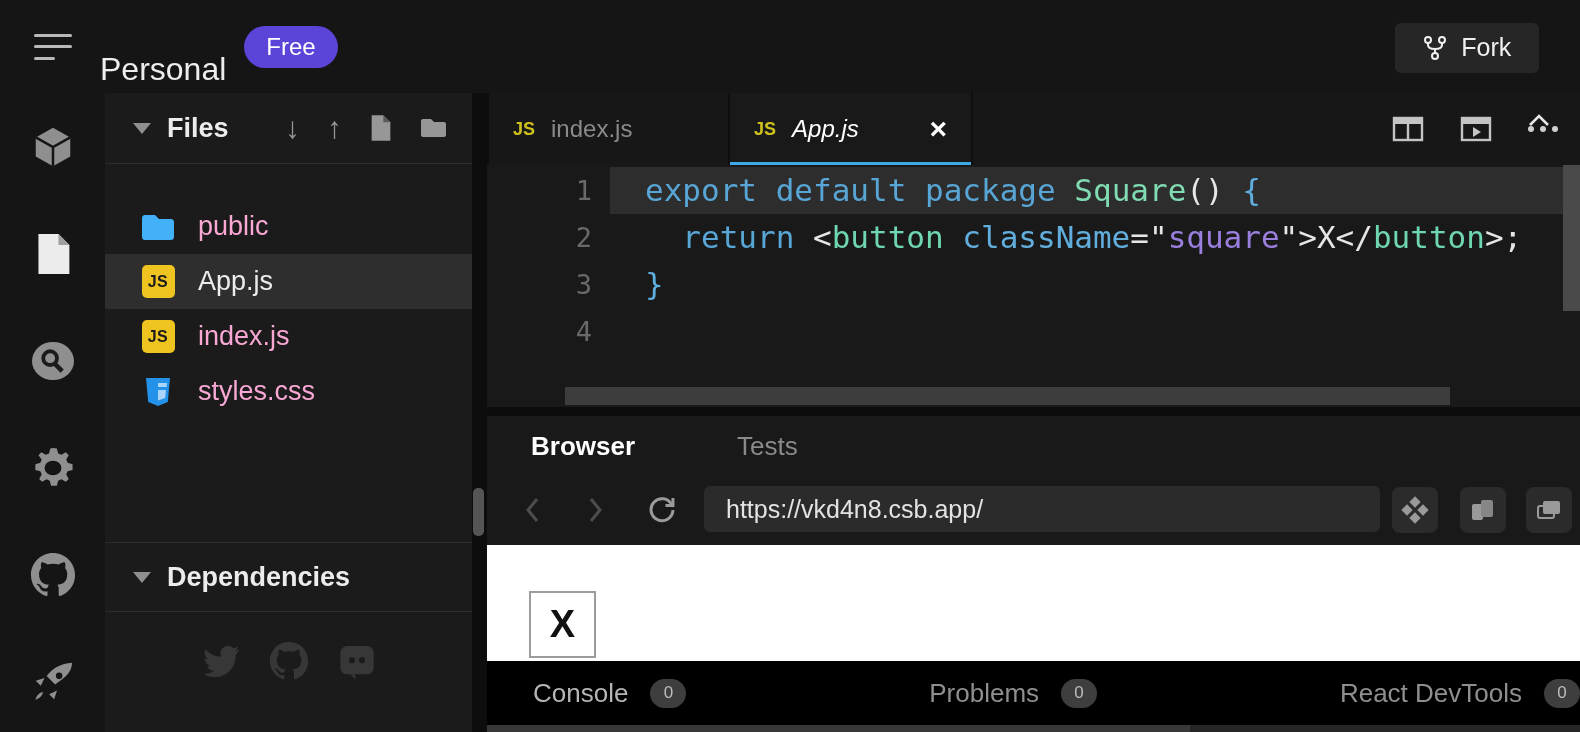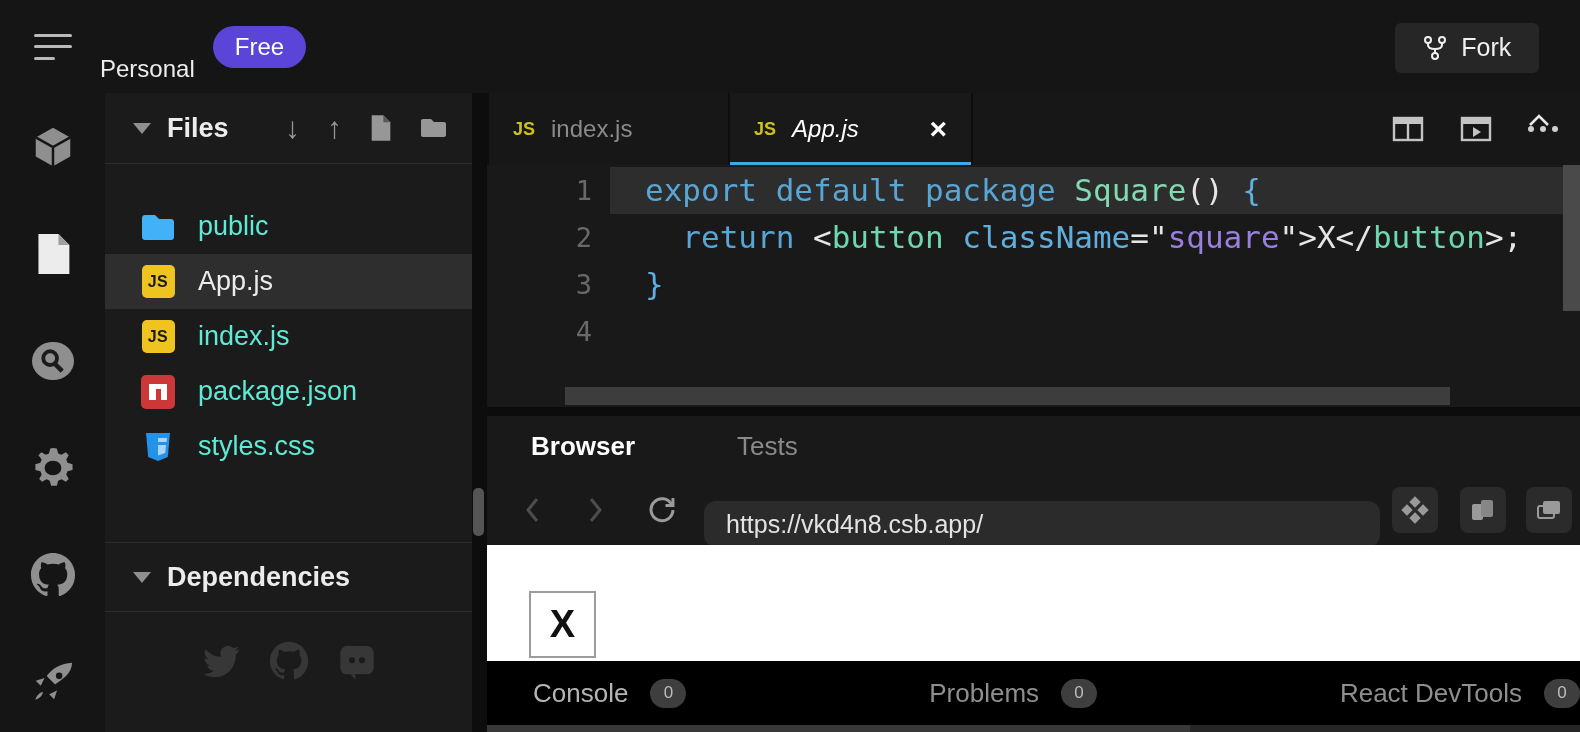--- a/index.html
+++ b/index.html
@@ -5,21 +5,21 @@
   html,body{margin:0;padding:0;background:#000;}
   .app{position:relative;width:1580px;height:732px;background:#141414;overflow:hidden;
        font-family:"Liberation Sans",sans-serif;color:#e8e8e8;-webkit-font-smoothing:antialiased;}
 
   
   .header{position:absolute;left:0;top:0;width:1580px;height:93px;background:#151515;
           display:flex;align-items:center;padding:0 24px;box-sizing:border-box;}
   .hamburger{width:38px;height:26px;display:flex;flex-direction:column;justify-content:space-between;cursor:pointer;margin-left:10px;}
   .hamburger i{display:block;height:3px;background:#b9b9b9;border-radius:2px;}
   .hamburger i:nth-child(3){width:55%;}
-  .ws-name{font-size:24px;color:#ededed;margin-left:28px;margin-top:45px;}
+  .ws-name{font-size:32px;color:#ededed;margin-left:28px;margin-top:45px;}
   .free-badge{margin-left:18px;background:#5b45d8;color:#fff;font-size:24px;padding:7px 22px;border-radius:999px;}
   .hdr-right{margin-left:auto;display:flex;align-items:flex-start;gap:28px;flex-direction:column;}
   .react-badge{width:52px;height:52px;border-radius:50%;background:#1e1e1e;display:flex;align-items:center;justify-content:center;margin-right:16px;}
   .btn{height:50px;border-radius:6px;display:flex;align-items:center;justify-content:center;
        font-size:25px;padding:0 28px;cursor:pointer;box-sizing:border-box;}
   .btn.dark{background:#262626;color:#f0f0f0;}
   .btn.share{background:#e4fb71;color:#0c0c0c;gap:12px;}
   .btn.square{width:50px;padding:0;}
   .kebab{display:flex;flex-direction:column;gap:5px;align-items:center;}
   .kebab b{width:5px;height:5px;border-radius:50%;background:#e8e8e8;}
@@ -33,21 +33,21 @@
   .files{position:absolute;left:105px;top:93px;width:367px;bottom:0;background:#1b1b1b;box-sizing:border-box;}
   .files-header{height:70px;display:flex;align-items:center;padding:0 24px 0 28px;border-bottom:1px solid #2d2d2d;}
   .tri{width:0;height:0;border-left:9px solid transparent;border-right:9px solid transparent;border-top:11px solid #8f8f8f;}
   .files-title{font-size:27px;font-weight:bold;color:#ececec;margin-left:16px;}
   .fh-icons{margin-left:auto;display:flex;align-items:center;gap:27px;}
   .fh-icons .ic{color:#979797;font-size:30px;line-height:1;cursor:pointer;display:flex;align-items:center;}
   .file-list{padding-top:35px;}
   .file-row{height:55px;display:flex;align-items:center;padding-left:35px;cursor:pointer;}
   .file-row.selected{background:#2e2e2e;}
   .file-row .fi{width:36px;height:36px;display:flex;align-items:center;justify-content:center;}
-  .file-row .fname{margin-left:22px;font-size:27px;color:#5eead4;}
+  .file-row .fname{margin-left:22px;font-size:27px;color:#f9a8d4;}
   .file-row.selected .fname{color:#ececec;}
   .js-badge{width:33px;height:33px;border-radius:5px;background:#f0c420;color:#1a1a1a;font-weight:bold;
             font-size:16px;display:flex;align-items:center;justify-content:center;letter-spacing:.5px;}
   .deps{position:absolute;left:0;right:0;top:449px;height:70px;border-top:1px solid #2d2d2d;border-bottom:1px solid #2d2d2d;
         display:flex;align-items:center;padding-left:28px;box-sizing:border-box;text-align:center;}
   .deps-title{font-size:27px;font-weight:bold;color:#ececec;margin-left:16px;}
   .socials{position:absolute;left:0;right:0;top:548px;display:flex;justify-content:center;gap:28px;}
   .gapcol{position:absolute;left:472px;top:93px;width:15px;bottom:0;background:#0d0d0d;}
   .files-scroll{position:absolute;left:1px;top:395px;width:11px;height:48px;background:#555;border-radius:5px;}
 
@@ -82,21 +82,21 @@
   .vscroll{position:absolute;right:0;top:0;width:17px;height:146px;background:#4a4a4a;}
   .divider{position:absolute;left:0;right:0;top:314px;height:9px;background:#0c0c0c;}
 
   
   .btabs{position:absolute;left:0;right:0;top:323px;height:60px;background:#191919;
          display:flex;align-items:center;padding-left:44px;gap:102px;}
   .btab{font-size:26px;color:#8a8a8a;cursor:pointer;}
   .btab.active{color:#fff;font-weight:bold;}
   .navrow{position:absolute;left:0;right:0;top:383px;height:69px;background:#191919;}
   .nav-ic{position:absolute;top:18px;cursor:pointer;display:flex;}
-  .urlbar{position:absolute;left:217px;top:25px;width:676px;height:46px;background:#2b2b2b;border-radius:12px;
+  .urlbar{position:absolute;left:217px;top:10px;width:676px;height:46px;background:#2b2b2b;border-radius:6px;
           display:flex;align-items:center;padding-left:22px;box-sizing:border-box;font-size:25px;color:#e3e3e3;cursor:text;}
   .act-btn{position:absolute;top:11px;width:46px;height:46px;border-radius:8px;background:#2b2b2b;
            display:flex;align-items:center;justify-content:center;cursor:pointer;}
 
   
   .preview{position:absolute;left:0;right:0;top:452px;height:116px;background:#fff;}
   .xbtn{position:absolute;left:42px;top:46px;width:67px;height:67px;background:#fff;border:2px solid #9c9c9c;
         color:#111;font-weight:bold;font-size:38px;display:flex;align-items:center;justify-content:center;
         box-sizing:border-box;cursor:pointer;font-family:"Liberation Sans",sans-serif;}
 
@@ -251,29 +251,20 @@
         </div>
         <div class="file-row">
           <span class="fi">
             <span class="js-badge">JS</span>
           </span>
           <span class="fname">index.js</span>
         </div>
         <div class="file-row">
           <span class="fi">
             <svg width="34" height="34" viewBox="0 0 34 34">
-              <rect width="34" height="34" rx="5" fill="#cb3837"></rect>
-              <path fill="#fff" d="M8 9h18v16h-6V14h-5v11H8z"></path>
-            </svg>
-          </span>
-          <span class="fname">package.json</span>
-        </div>
-        <div class="file-row">
-          <span class="fi">
-            <svg width="34" height="34" viewBox="0 0 34 34">
               <path fill="#2492e8" d="M5 3h24l-2.2 24L17 31l-9.8-4z"></path>
               <path fill="#bfe1fb" d="M17 8h9l-.4 4H17zm0 7h8l-.8 8-7.2 2.6z" opacity=".85"></path>
             </svg>
           </span>
           <span class="fname">styles.css</span>
         </div>
       </div>
     <div class="deps">
       <span class="tri"></span>
       <span class="deps-title">Dependencies</span>

